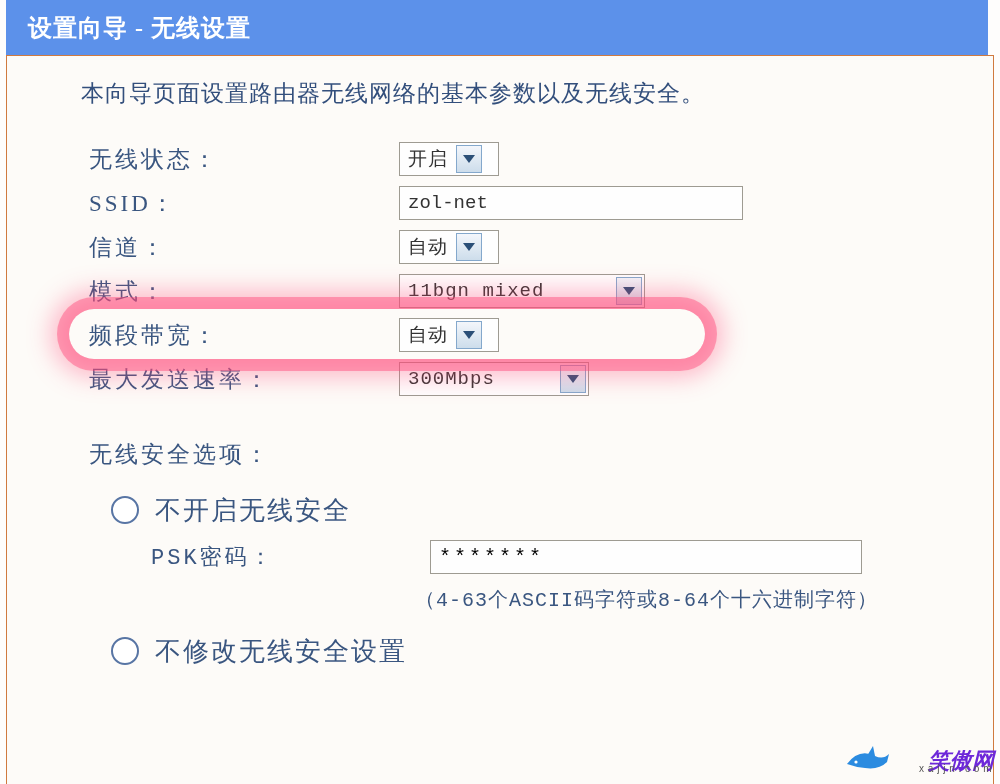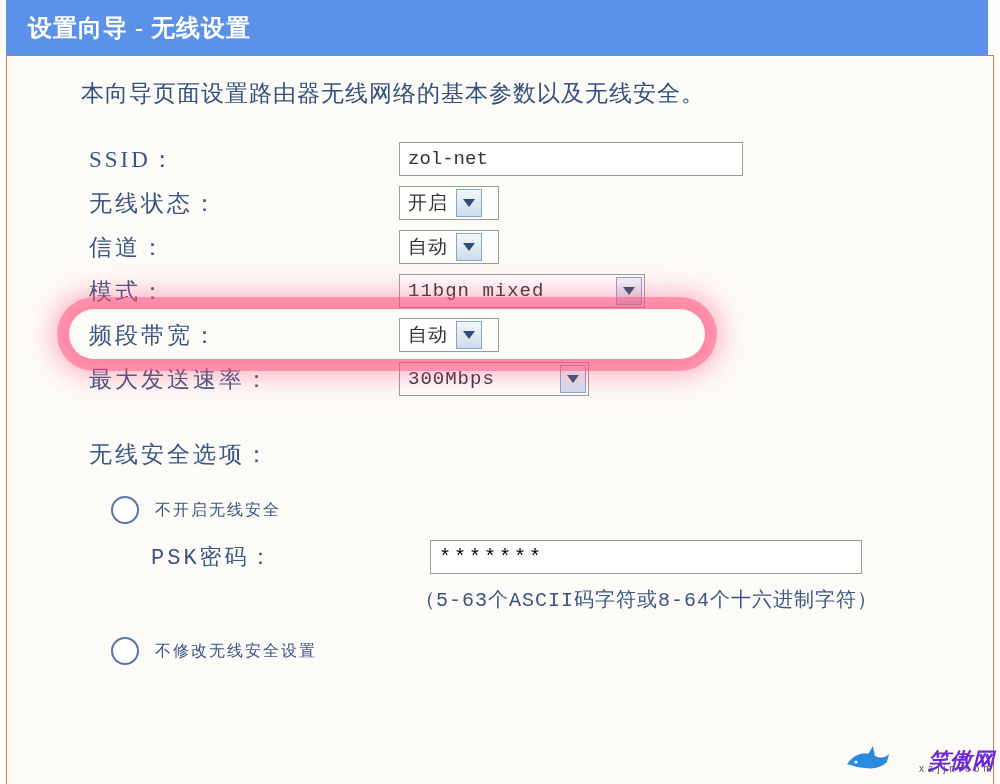--- a/index.html
+++ b/index.html
@@ -169,21 +169,21 @@
   }
   .radio.checked::after {
     content: "";
     width: 12px;
     height: 12px;
     border-radius: 50%;
     background: #2e7a2e;
   }
   .radio-label {
     color: #3a5680;
-    font-size: 16px;
+    font-size: 26px;
     letter-spacing: 2px;
     font-family: "SimSun","Courier New", monospace;
   }
   .psk-row {
     display: flex;
     align-items: center;
     margin-left: 144px;
     height: 42px;
     margin-top: 4px;
     gap: 13px;
@@ -253,37 +253,37 @@
     <span>设置向导 - 无线设置</span>
   </div>
 
   <div class="content">
 
     <p class="intro">本向导页面设置路由器无线网络的基本参数以及无线安全。</p>
 
     <div class="form-table">
 
       <div class="form-row">
-        <div class="form-label">SSID：</div>
-        <div class="form-control">
-          <input class="text-input ssid-input" value="zol-net" style="">
-        </div>
-      </div>
-
-      <div class="form-row">
         <div class="form-label">无线状态：</div>
         <div class="form-control">
           <div class="select small-select">
             <span class="sel-text">开启</span>
             <span class="sel-btn">
               <svg width="12" height="8" viewBox="0 0 12 8">
                   <polygon points="0,0 12,0 6,8" fill="#2b4f77"></polygon>
                 </svg>
             </span>
           </div>
+        </div>
+      </div>
+
+      <div class="form-row">
+        <div class="form-label">SSID：</div>
+        <div class="form-control">
+          <input class="text-input ssid-input" value="zol-net" style="">
         </div>
       </div>
 
       <div class="form-row">
         <div class="form-label">信道：</div>
         <div class="form-control">
           <div class="select small-select">
             <span class="sel-text">自动</span>
             <span class="sel-btn">
               <svg width="12" height="8" viewBox="0 0 12 8">
@@ -347,21 +347,21 @@
       <span class="radio"></span>
       <span class="radio-label">不开启无线安全</span>
     </div>
 
 
     <div class="psk-row">
       <div class="psk-label">PSK密码：</div>
       <input class="psk-input" value="*******" style="">
     </div>
 
-    <div class="hint">（5-63个ASCII码字符或8-64个十六进制字符）</div>
+    <div class="hint">（4-63个ASCII码字符或8-64个十六进制字符）</div>
 
     <div class="radio-row">
       <span class="radio"></span>
       <span class="radio-label">不修改无线安全设置</span>
     </div>
 
   </div>
 
   <div class="watermark">
     <span class="shark">

